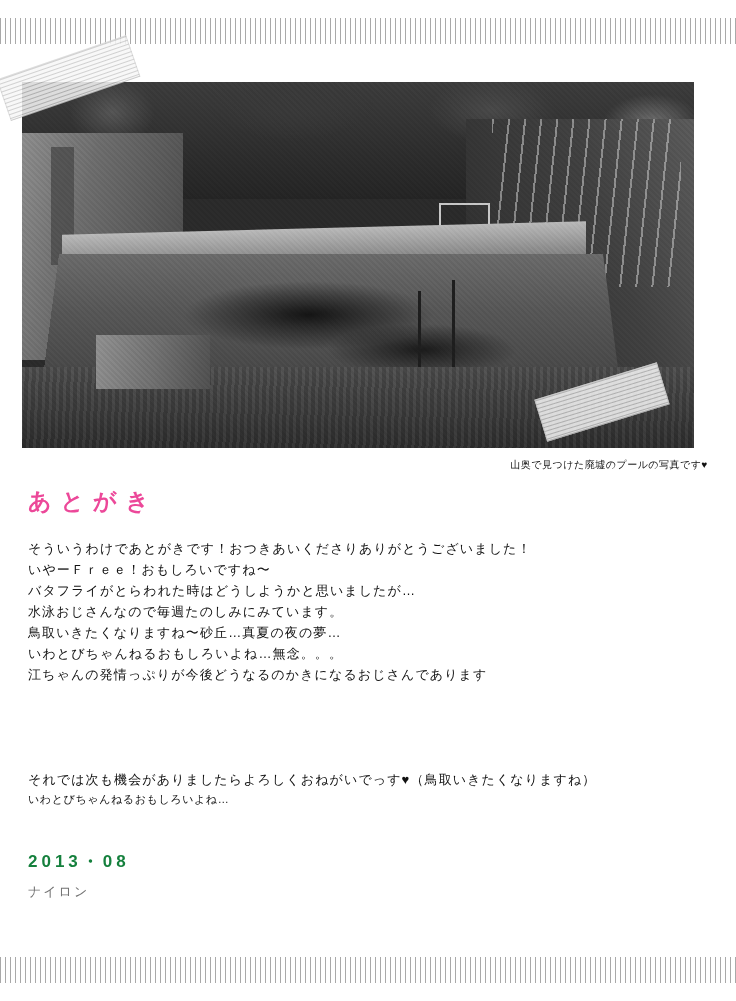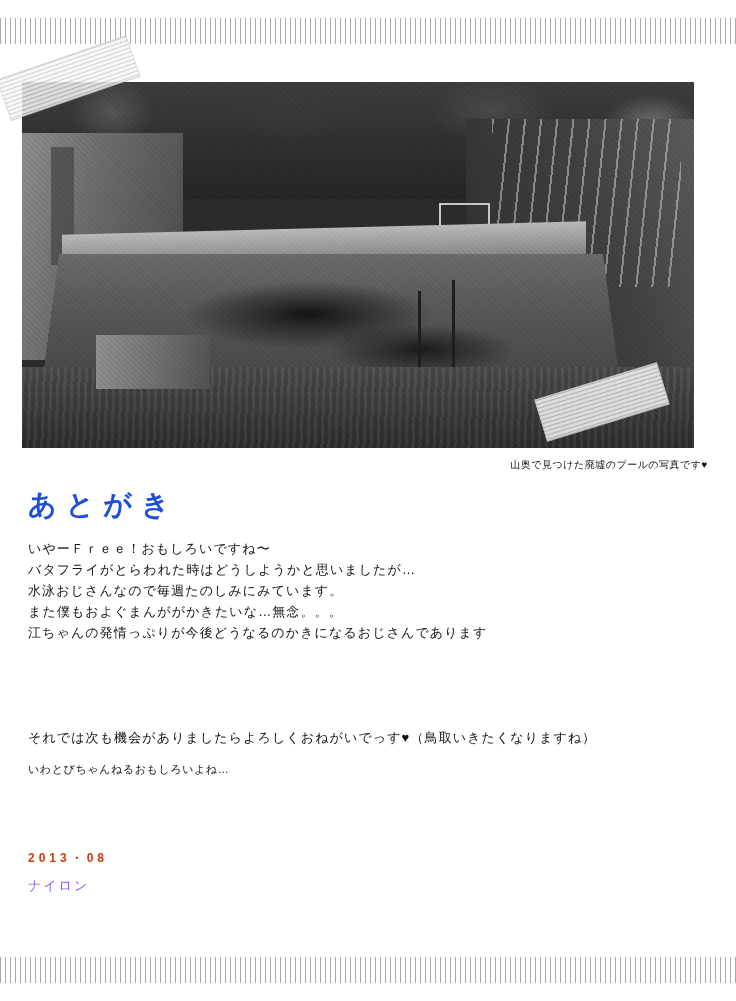--- a/index.html
+++ b/index.html
@@ -149,24 +149,24 @@
     color: #111;
     white-space: nowrap;
     text-align: center;
   }
 
   
   .headline {
     position: absolute;
     left: 28px;
     top: 486px;
-    font-size: 28px;
+    font-size: 23px;
     font-weight: bold;
     letter-spacing: 9px;
-    color: #1d4ed8;
+    color: #ec4899;
   }
 
   
   .body-block {
     position: absolute;
     left: 28px;
     top: 538px;
     width: 660px;
   }
   .line {
@@ -177,39 +177,38 @@
     white-space: nowrap;
   }
   .gap { height: 21px; }
 
   .small-line {
     font-size: 11px;
     line-height: 18px;
     letter-spacing: .6px;
     color: #111;
     white-space: nowrap;
-    margin-top: 12px;
   }
 
   .sig-block {
     position: absolute;
     left: 28px;
     top: 850px;
   }
   .sig-date {
-    font-size: 12px;
+    font-size: 17px;
     letter-spacing: 4px;
-    color: #c2410c;
+    color: #15803d;
     font-weight: bold;
   }
   .sig-name {
     margin-top: 10px;
     font-size: 13px;
     letter-spacing: 2px;
-    color: #8b5cf6;
+    color: #737373;
   }
 </style>
 </head>
 <body>
 
 <div class="stripe-band stripe-top"></div>
 <div class="stripe-band stripe-bottom"></div>
 
 <div class="photo-wrap">
   <div class="photo">
@@ -229,24 +228,26 @@
   </div>
 </div>
 <div class="tape tape-tl"></div>
 <div class="tape tape-br"></div>
 
 <div class="photo-caption">山奥で見つけた廃墟のプールの写真です♥</div>
 
 <div class="headline">あとがき</div>
 
 <div class="body-block">
+  <div class="line">そういうわけであとがきです！おつきあいくださりありがとうございました！</div>
   <div class="line">いやーＦｒｅｅ！おもしろいですね〜</div>
   <div class="line">バタフライがとらわれた時はどうしようかと思いましたが…</div>
   <div class="line">水泳おじさんなので毎週たのしみにみています。</div>
-  <div class="line">また僕もおよぐまんががかきたいな…無念。。。</div>
+  <div class="line">鳥取いきたくなりますね〜砂丘…真夏の夜の夢…</div>
+  <div class="line">いわとびちゃんねるおもしろいよね…無念。。。</div>
   <div class="line">江ちゃんの発情っぷりが今後どうなるのかきになるおじさんであります</div>
   <div class="gap"></div>
   <div class="gap"></div>
   <div class="gap"></div>
   <div class="gap"></div>
   <div class="line">それでは次も機会がありましたらよろしくおねがいでっす♥（鳥取いきたくなりますね）</div>
   <div class="small-line">いわとびちゃんねるおもしろいよね…</div>
 </div>
 
 <div class="sig-block">

